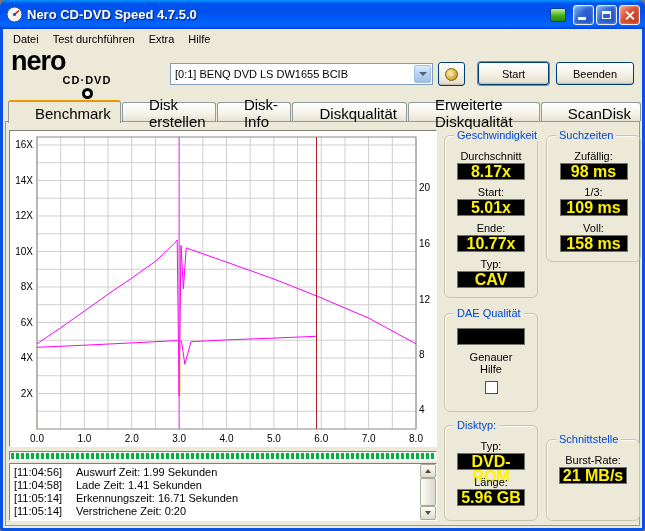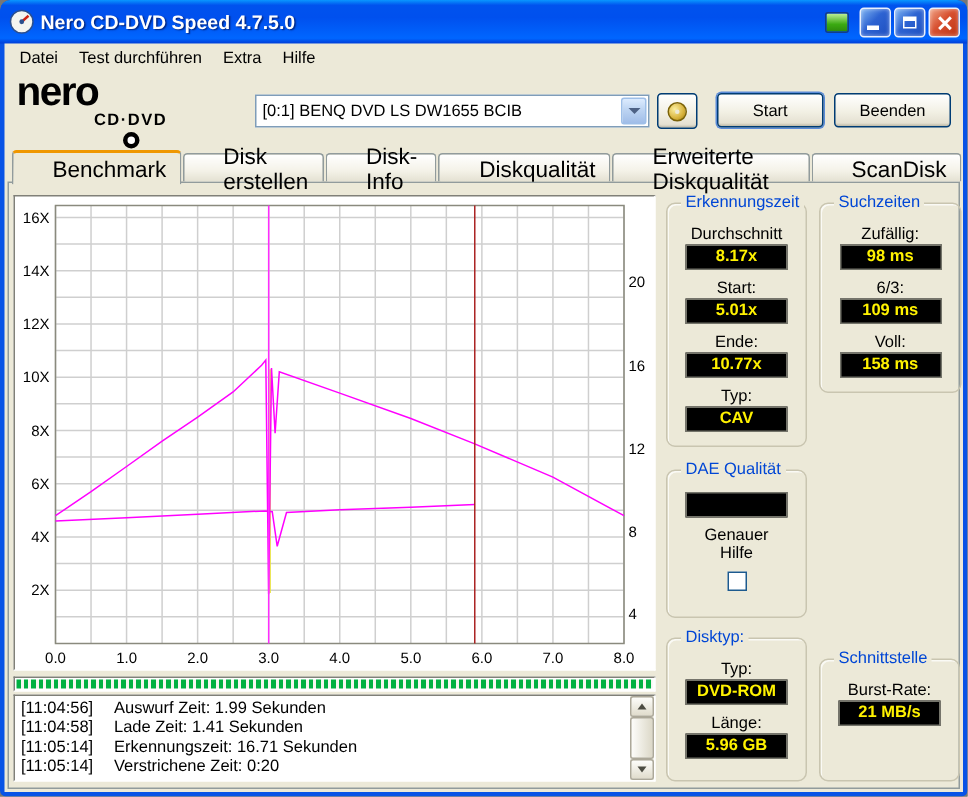--- a/index.html
+++ b/index.html
@@ -72,21 +72,21 @@
     display:flex;align-items:center;justify-content:center;}
   .sb-thumb{flex:1;border:1px solid #ACA899;border-radius:2px;background:linear-gradient(90deg,#FDFDFA,#DCD8C8);}
   .arr{width:0;height:0;border-left:3px solid transparent;border-right:3px solid transparent;}
   .arr.up{border-bottom:4px solid #4C4C42;} .arr.down{border-top:4px solid #4C4C42;}
   
   .group{position:absolute;border:1px solid #C9C5B0;border-radius:6px;padding-top:14px;z-index:2;
     box-shadow:inset 1px 1px 0 rgba(255,255,255,.75);}
   .group-title{position:absolute;top:-7px;left:9px;background:#ECE9D8;padding:0 3px;font-size:11px;color:#0046D5;white-space:nowrap;}
   .vlabel{font-size:11px;height:12px;line-height:12px;text-align:center;color:#000;margin-bottom:1px;}
   .vbox{width:68px;height:17px;margin:0 auto 6px auto;background:#000;border:1px solid #74746A;
-    color:#FFF200;font-size:11px;font-weight:bold;text-align:center;line-height:15px;}
+    color:#FFF200;font-size:16px;font-weight:bold;text-align:center;line-height:15px;}
   #grp-speed{left:441px;top:106px;width:94px;height:163px;}
   #grp-dae{left:441px;top:284px;width:94px;height:99px;}
   #grp-disc{left:441px;top:396px;width:94px;height:96px;}
   #grp-seek{left:543px;top:106px;width:95px;height:127px;}
   #grp-cpu{left:543px;top:240px;width:94px;height:160px;}
   #grp-iface{left:543px;top:410px;width:94px;height:82px;}
   .stream-label{font-size:11px;text-align:center;width:56px;margin:0 auto 6px auto;line-height:12px;}
   .checkbox{width:13px;height:13px;background:#fff;border:1px solid #1D5A8E;margin:0 auto;display:block;}
 </style>
 </head>
@@ -237,21 +237,21 @@
             <span class="arr up"></span>
           </div>
         <div class="sb-thumb"></div>
         <div class="sb-btn">
             <span class="arr down"></span>
           </div>
       </div>
     </div>
 
     <div class="group" id="grp-speed">
-      <span class="group-title">Erkennungszeit</span>
+      <span class="group-title">Geschwindigkeit</span>
       <div class="vlabel">Durchschnitt</div>
       <div class="vbox">8.17x</div>
       <div class="vlabel">Start:</div>
       <div class="vbox">5.01x</div>
       <div class="vlabel">Ende:</div>
       <div class="vbox">10.77x</div>
       <div class="vlabel">Typ:</div>
       <div class="vbox">CAV</div>
     </div>
 
@@ -267,21 +267,21 @@
       <div class="vlabel">Typ:</div>
       <div class="vbox">DVD-ROM</div>
       <div class="vlabel">Länge:</div>
       <div class="vbox">5.96 GB</div>
     </div>
 
     <div class="group" id="grp-seek">
       <span class="group-title">Suchzeiten</span>
       <div class="vlabel">Zufällig:</div>
       <div class="vbox">98 ms</div>
-      <div class="vlabel">6/3:</div>
+      <div class="vlabel">1/3:</div>
       <div class="vbox">109 ms</div>
       <div class="vlabel">Voll:</div>
       <div class="vbox">158 ms</div>
     </div>
 
 
     <div class="group" id="grp-iface">
       <span class="group-title">Schnittstelle</span>
       <div class="vlabel">Burst-Rate:</div>
       <div class="vbox">21 MB/s</div>

